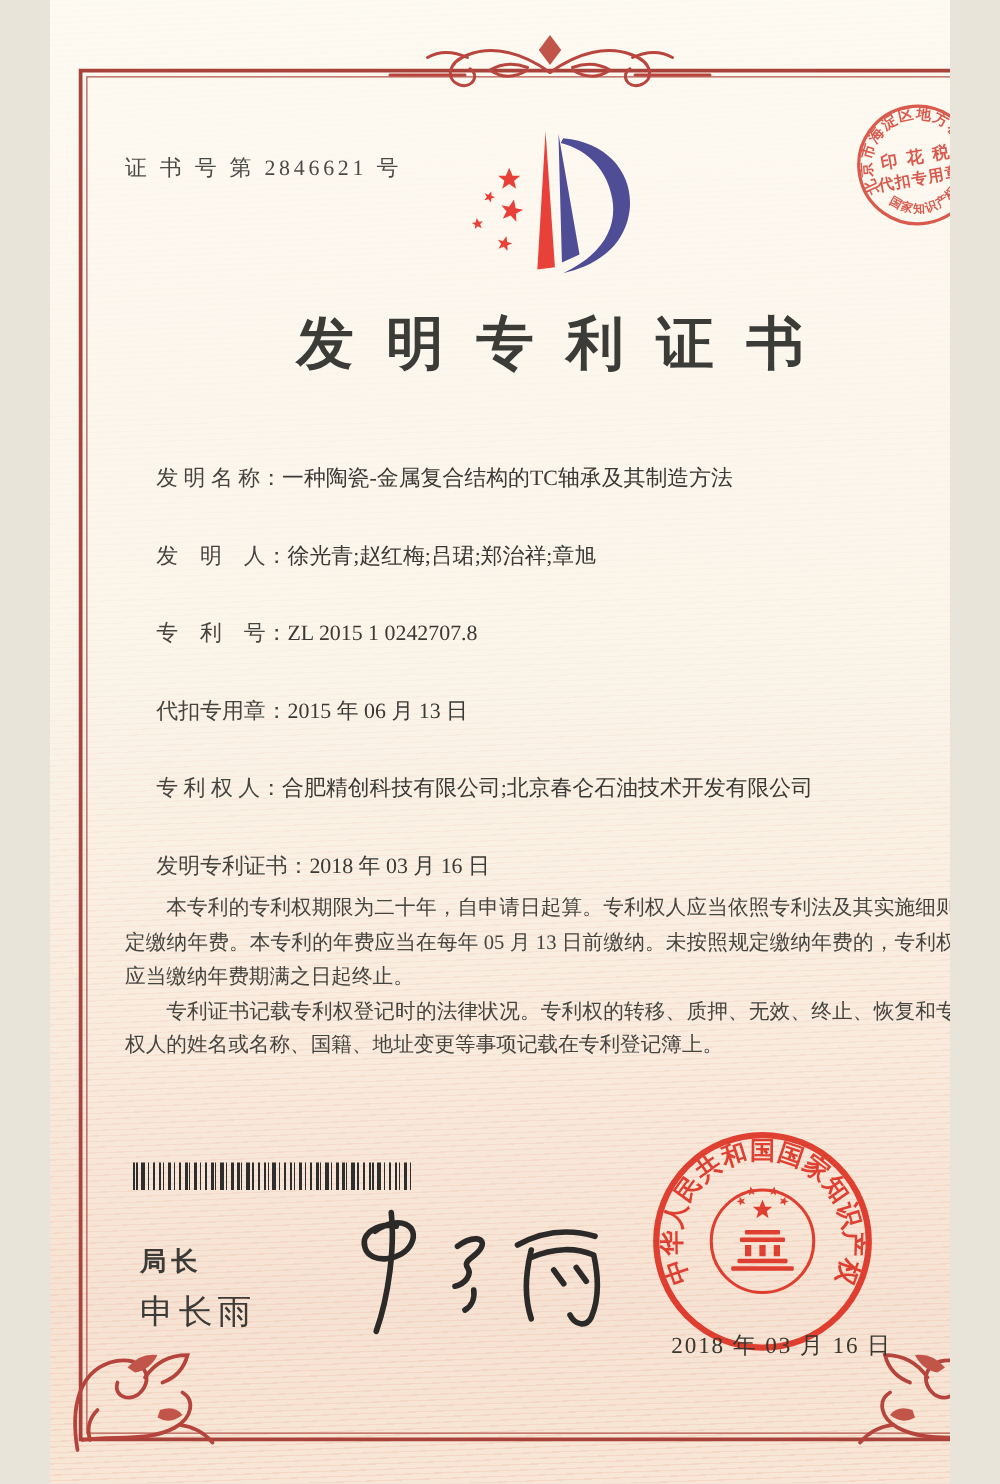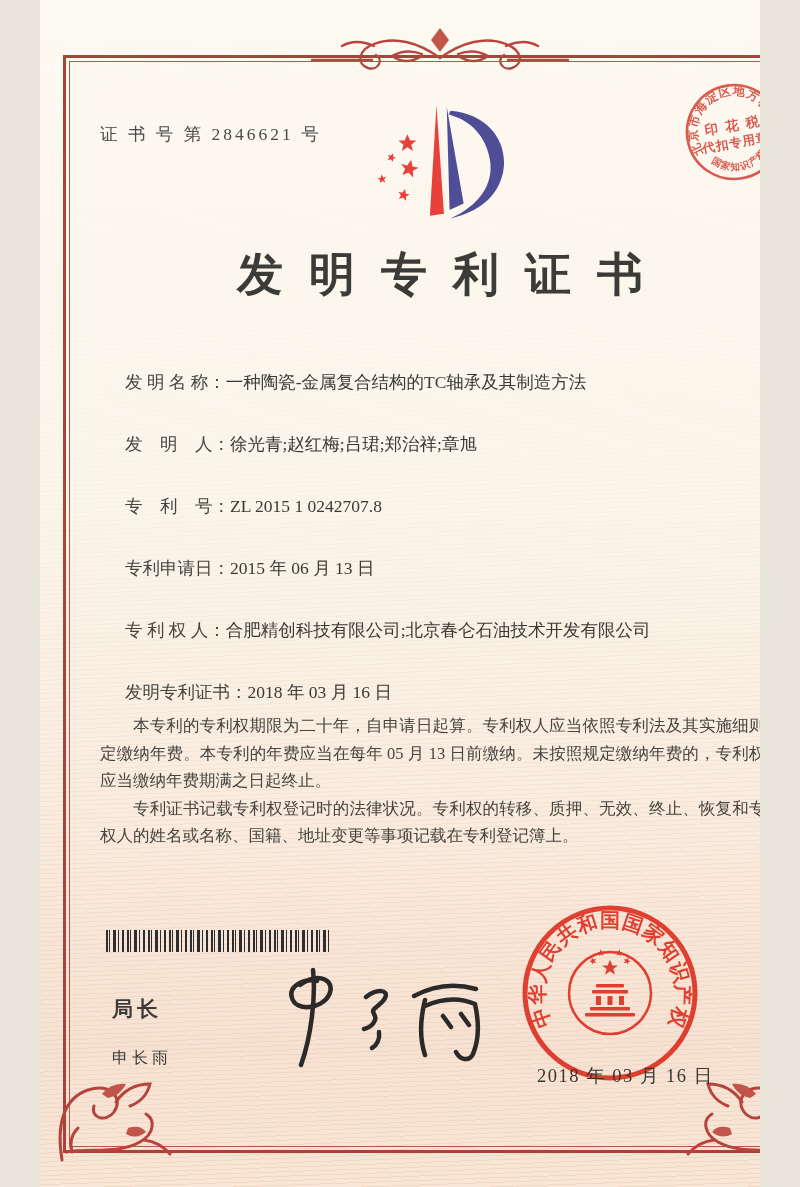--- a/index.html
+++ b/index.html
@@ -40,21 +40,21 @@
   .barcode {
     position:absolute; left:66px; top:930px; width:223px; height:22px;
     background:repeating-linear-gradient(90deg,
       #2e2e2e 0 2px, transparent 2px 3px,
       #2e2e2e 3px 4px, transparent 4px 7px,
       #2e2e2e 7px 10px, transparent 10px 12px,
       #2e2e2e 12px 13px, transparent 13px 16px,
       #2e2e2e 16px 18px, transparent 18px 21px);
   }
   .director-title { position:absolute; left:72px; top:995px; font-size:21px; color:#3c3a36; letter-spacing:4px;font-weight:bold; }
-  .director-name  { position:absolute; left:72px; top:1031px; font-size:16px; color:#3c3a36; letter-spacing:4px;margin-top:17px; }
+  .director-name  { position:absolute; left:72px; top:1031px; font-size:27px; color:#3c3a36; letter-spacing:4px; }
   .signature { position:absolute; left:198px; top:965px; }
   .big-seal { position:absolute; left:475px; top:898px; mix-blend-mode:multiply; opacity:0.93; }
   .seal-date { position:absolute; left:497px; top:1063px; font-size:18.5px; color:#38362f; letter-spacing:1.5px; z-index:3; }
   .tax-stamp { position:absolute; left:634px; top:72px; mix-blend-mode:multiply; opacity:0.9; }
   .ornament { position:absolute; pointer-events:none; }
   .orn-bl { left:8px;  top:1032px; }
   .orn-br { left:638px; top:1032px; transform:scaleX(-1); }
   .orn-top { left:270px; top:14px; }
 </style>
 </head>
@@ -122,21 +122,21 @@
       <use href="#star" transform="translate(38,106) scale(0.66) rotate(14)"></use>
     </g>
   </svg>
 
   <div class="doc-title">发明专利证书</div>
 
   <div class="fields">
     <div class="field-row" style="top:10px"><span class="field-label">发 明 名 称：</span><span class="field-value">一种陶瓷-金属复合结构的TC轴承及其制造方法</span></div>
     <div class="field-row" style="top:72px"><span class="field-label">发　明　人：</span><span class="field-value">徐光青;赵红梅;吕珺;郑治祥;章旭</span></div>
     <div class="field-row" style="top:134px"><span class="field-label">专　利　号：</span><span class="field-value">ZL 2015 1 0242707.8</span></div>
-    <div class="field-row" style="top:196px"><span class="field-label">专利申请日：</span><span class="field-value">2015 年 06 月 13 日</span></div>
+    <div class="field-row" style="top:196px"><span class="field-label">代扣专用章：</span><span class="field-value">2015 年 06 月 13 日</span></div>
     <div class="field-row" style="top:258px"><span class="field-label">专 利 权 人：</span><span class="field-value">合肥精创科技有限公司;北京春仑石油技术开发有限公司</span></div>
     <div class="field-row" style="top:320px"><span class="field-label">发明专利证书：</span><span class="field-value">2018 年 03 月 16 日</span></div>
   </div>
 
   <div class="body-text">
     <p>本专利的专利权期限为二十年，自申请日起算。专利权人应当依照专利法及其实施细则规定缴纳年费。本专利的年费应当在每年 05 月 13 日前缴纳。未按照规定缴纳年费的，专利权自应当缴纳年费期满之日起终止。</p>
     <p>专利证书记载专利权登记时的法律状况。专利权的转移、质押、无效、终止、恢复和专利权人的姓名或名称、国籍、地址变更等事项记载在专利登记簿上。</p>
   </div>
 
   <div class="barcode"></div>

